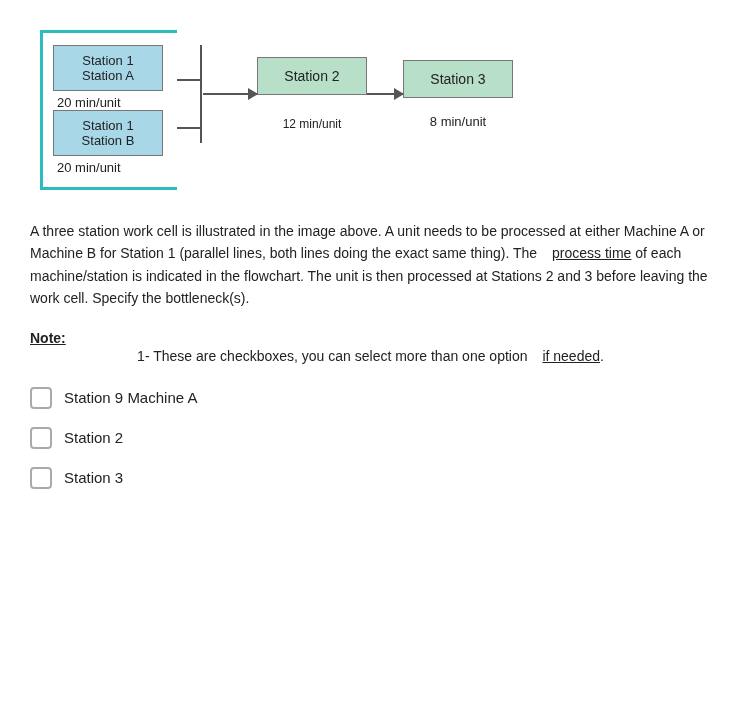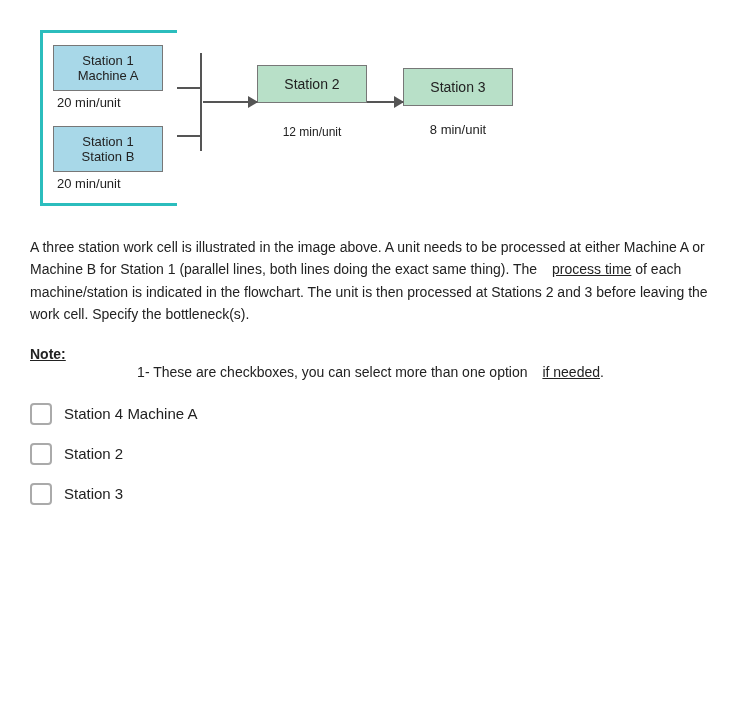--- a/index.html
+++ b/index.html
@@ -85,27 +85,26 @@
 
   <div style="display:flex; align-items:center;">
 
     <div style="
       border-left: 3px solid #2bbdbd;
       border-top: 3px solid #2bbdbd;
       border-bottom: 3px solid #2bbdbd;
       padding: 12px 14px 12px 10px;
       display: flex;
       flex-direction: column;
-      gap: 16px;
     ">
 
       <div>
         <div style="background:#a8d8e8; border:1.5px solid #777; padding:7px 16px; text-align:center; font-size:13px; min-width:110px;">
           <div>Station 1</div>
-          <div>Machine A</div>
+          <div>Station A</div>
         </div>
         <div style="font-size:13px; margin-top:4px; padding-left:4px;">20 min/unit</div>
       </div>
 
       <div>
         <div style="background:#a8d8e8; border:1.5px solid #777; padding:7px 16px; text-align:center; font-size:13px; min-width:110px;">
           <div>Station 1</div>
           <div>Station B</div>
         </div>
         <div style="font-size:13px; margin-top:4px; padding-left:4px;">20 min/unit</div>
@@ -157,21 +156,21 @@
 <div class="note-section">
   <div class="note-title">Note:</div>
   <div class="note-text">
     1- These are checkboxes, you can select more than one option <span class="underline">if needed</span>.
   </div>
 </div>
 
 <div class="options-section">
   <div class="option-item">
     <div class="option-checkbox"></div>
-    <span class="option-label">Station 4 Machine A</span>
+    <span class="option-label">Station 9 Machine A</span>
   </div>
   <div class="option-item">
     <div class="option-checkbox"></div>
     <span class="option-label">Station 2</span>
   </div>
   <div class="option-item">
     <div class="option-checkbox"></div>
     <span class="option-label">Station 3</span>
   </div>
 </div>

